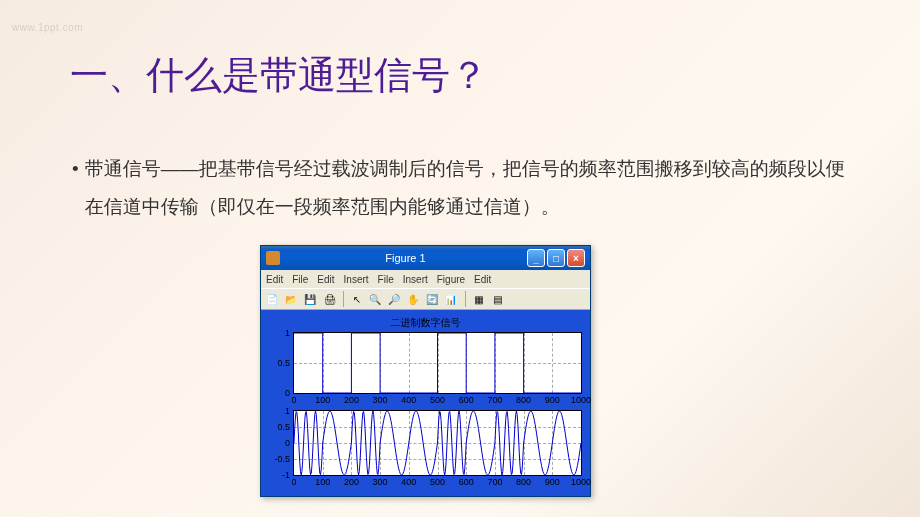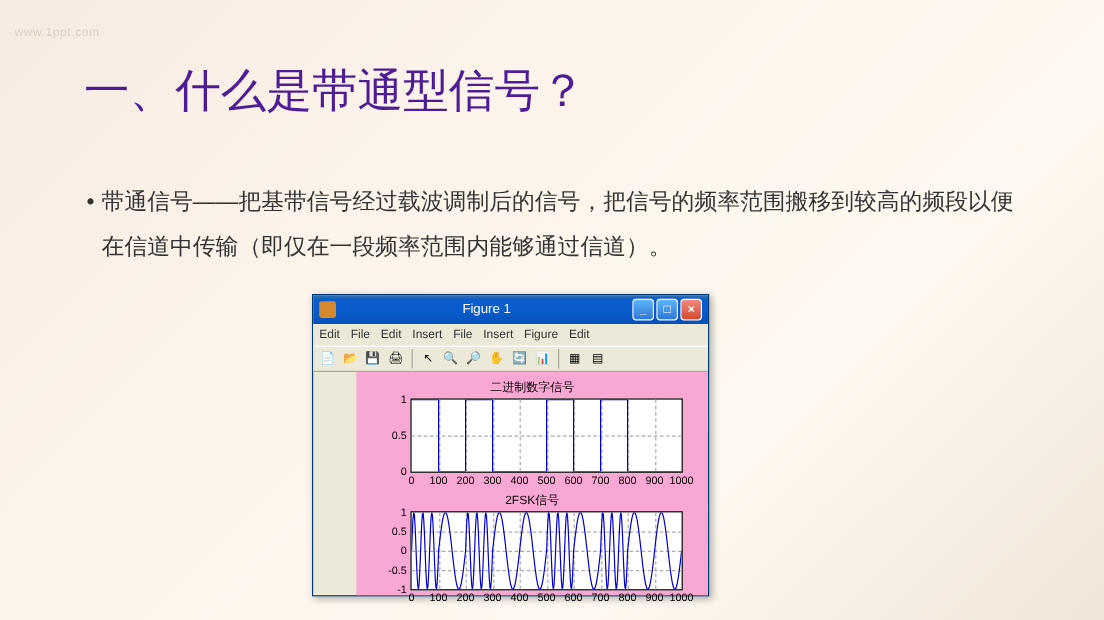--- a/index.html
+++ b/index.html
@@ -132,25 +132,24 @@
       justify-content: center;
       font-size: 10px;
     }
     .tool-sep {
       width: 1px;
       height: 16px;
       background: #aca899;
       margin: 0 2px;
     }
     .plot-area {
-      background: #f9a8d4;
+      background: #1d4ed8;
       height: calc(100% - 64px);
-      padding: 6px 21px;
+      padding: 6px 8px;
       font-family: Arial, sans-serif;
-      margin-left: 36px;
     }
     .chart {
       position: relative;
     }
     .chart-title {
       text-align: center;
       font-size: 10px;
       color: #000;
       margin-bottom: 2px;
     }
@@ -306,21 +305,20 @@
             <div class="x-tick" style="left: 90%;">900</div>
             <div class="x-tick" style="left: 100%;">1000</div>
           </div>
           <svg class="plot-svg" viewBox="0 0 1000 100" preserveAspectRatio="none">
             <path d="M0,0 L100,0 L100,100 L200,100 L200,0 L300,0 L300,100 L500,100 L500,0 L600,0 L600,100 L700,100 L700,0 L800,0 L800,100 L1000,100 " class="plot-line" vector-effect="non-scaling-stroke"></path>
           </svg>
         </div>
     </div>
     <div class="chart-gap"></div>
     <div class="chart">
-      <div class="chart-title">2FSK信号</div>
       <div class="chart-box chart2-box" id="chart2">
           <div class="grid-line-v" style="left: 10%;"></div>
           <div class="grid-line-v" style="left: 20%;"></div>
           <div class="grid-line-v" style="left: 30%;"></div>
           <div class="grid-line-v" style="left: 40%;"></div>
           <div class="grid-line-v" style="left: 50%;"></div>
           <div class="grid-line-v" style="left: 60%;"></div>
           <div class="grid-line-v" style="left: 70%;"></div>
           <div class="grid-line-v" style="left: 80%;"></div>
           <div class="grid-line-v" style="left: 90%;"></div>

